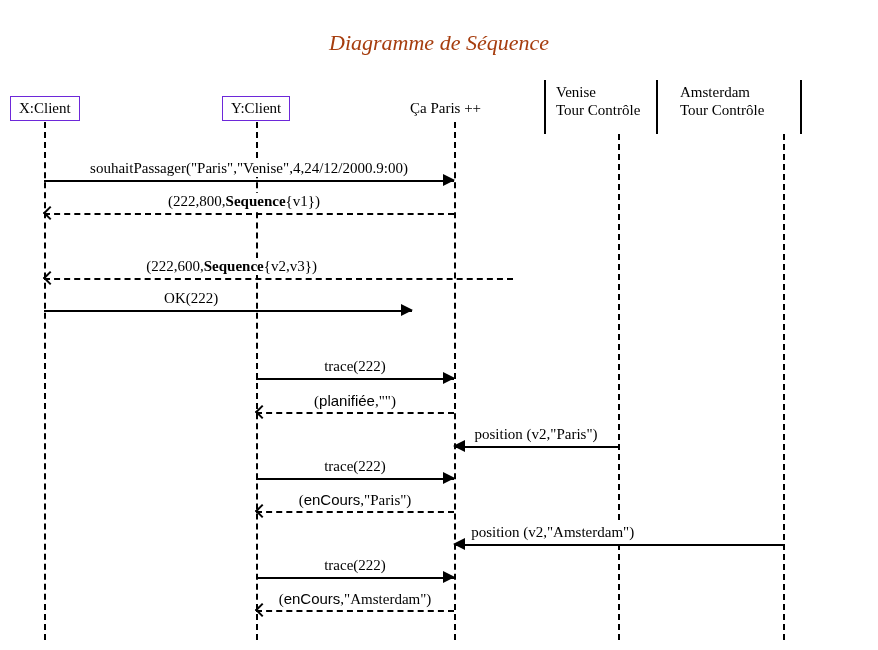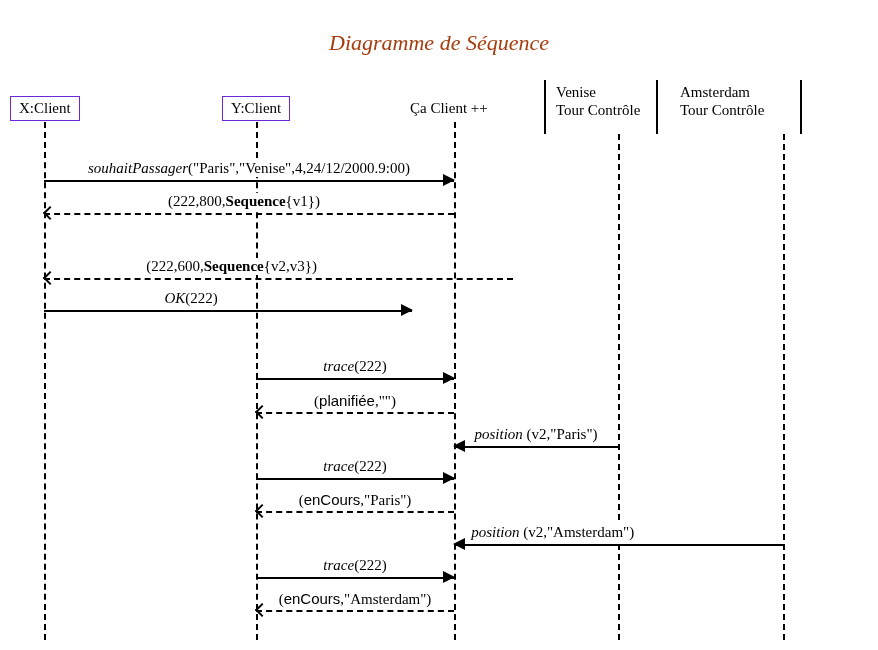--- a/index.html
+++ b/index.html
@@ -111,41 +111,41 @@
       width: 100%;
       text-align: center;
       font-size: 15px;
       white-space: nowrap;
       background: #fff;
       left: 50%;
       transform: translateX(-50%);
       width: auto;
       padding: 0 2px;
     }
-    .it { font-style: italic; }
+    .it { }
     .bf { font-weight: bold; }
     .tt { font-family: Liberation Sans, sans-serif; }
   </style>
 </head>
 <body>
 
 <div class="title">Diagramme de Séquence</div>
 
 <div class="diagram-area">
 
   <div class="participant-box" style="left:10px; top:18px;">
     <span>X:Client</span>
   </div>
 
   <div class="participant-box" style="left:222px; top:18px;">
     <span>Y:Client</span>
   </div>
 
   <div class="participant-nobox" style="left:402px; top:18px;">
-    <span>Ça Client ++</span>
+    <span>Ça Paris ++</span>
   </div>
 
   <div style="position:absolute; left:548px; top:2px; height:54px;">
     <div class="vbar-before" style="left:-4px;"></div>
     <div class="participant-nobox" style="position:relative;">
       <span>Venise</span><br>
       <span>Tour Contrôle</span>
     </div>
   </div>
 

